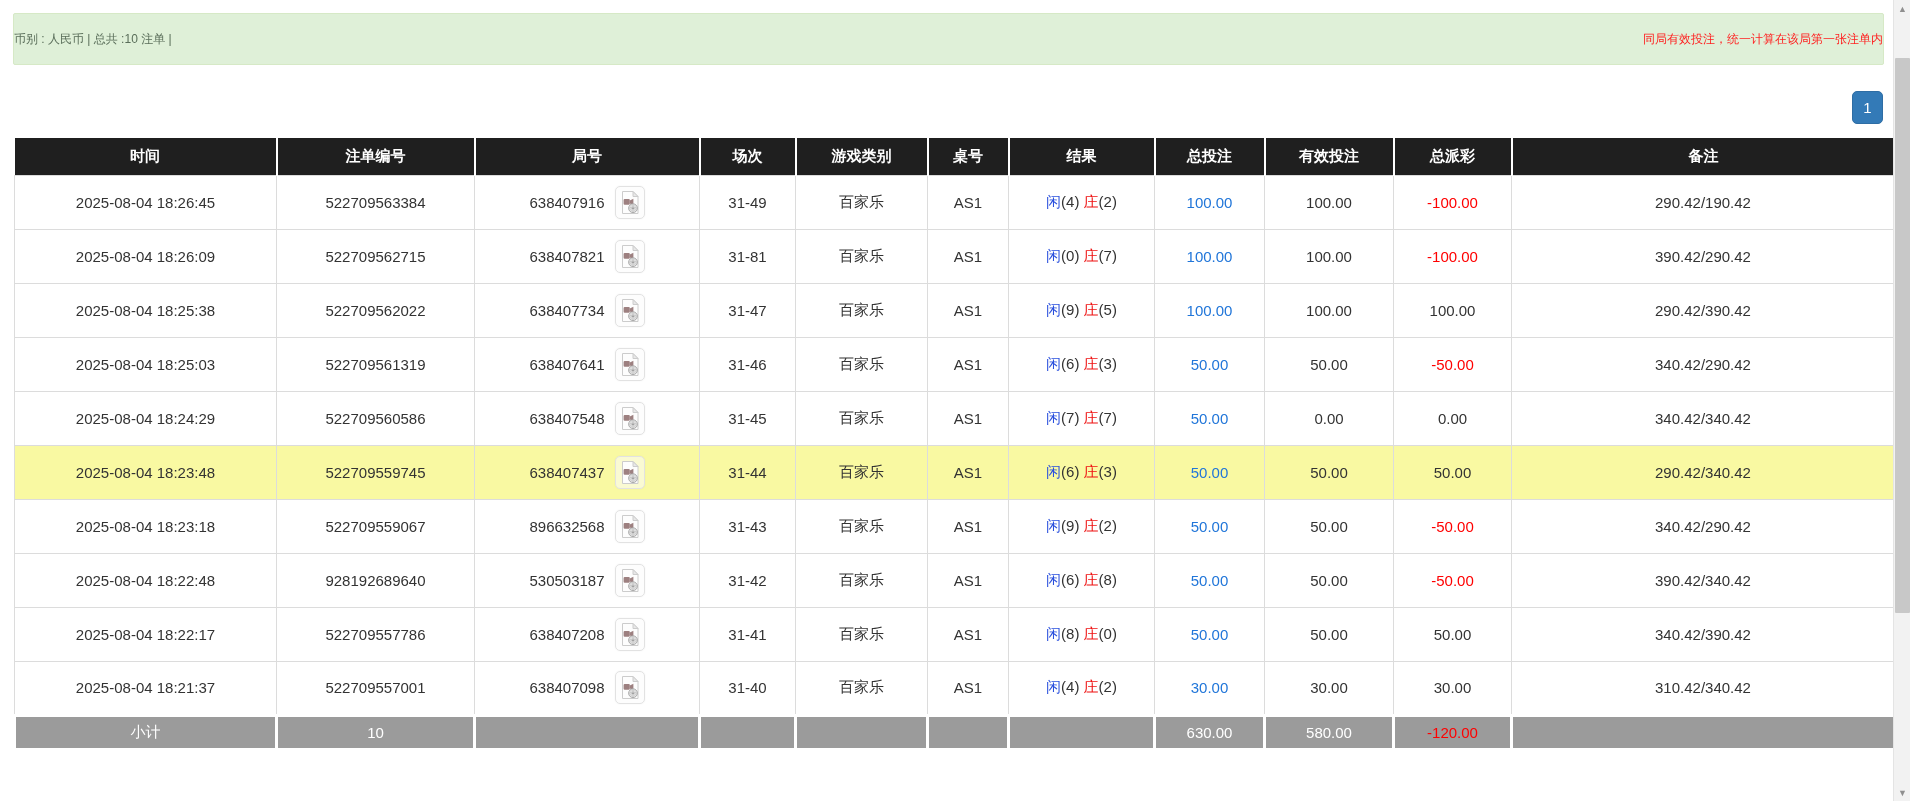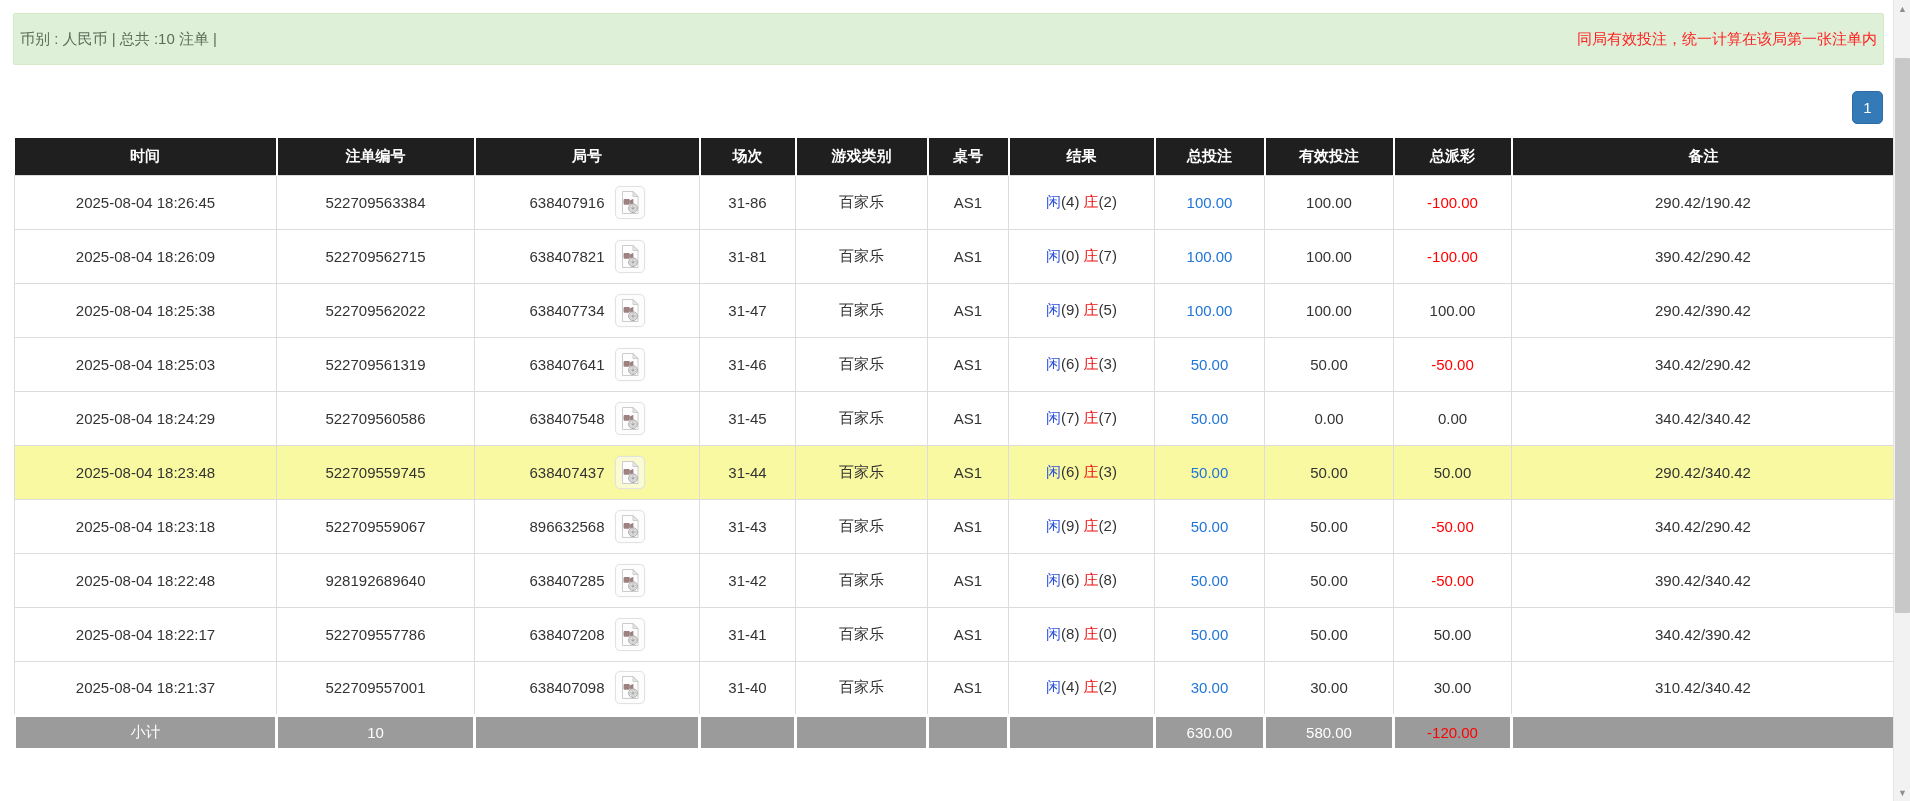--- a/index.html
+++ b/index.html
@@ -11,22 +11,22 @@
     position:relative;
   }
   
   .banner {
     margin:13px 26px 0 13px;
     height:52px;
     background:var(--banner-bg,#dff0d8);
     border:1px solid #d6e9c6;
     border-radius:2px;
     display:flex; align-items:center; justify-content:space-between;
-    padding:0 6px;
-    font-size:15px;
+    padding:0 0;
+    font-size:12px;
   }
   .banner-left  { color:var(--banner-text,#5a6e5a); }
   .banner-right { color:var(--notice-red,#ff1f1f); }
   
   .pagination-bar { display:flex; justify-content:flex-end; margin:26px 27px 14px 0; height:33px; }
   .page-btn {
     min-width:31px; height:33px; padding:0 8px;
     background:var(--pagination-blue,#337ab7);
     color:#fff; border:1px solid #2e6da4; border-radius:5px;
     font-size:15px; font-family:inherit; cursor:pointer;
@@ -140,21 +140,21 @@
             <circle cx="13" cy="18.2" r="4.4" fill="#e2e2e2" stroke="#9a9a9a" stroke-width="0.8"></circle>
             <circle cx="13" cy="18.2" r="1" fill="#9a9a9a"></circle>
             <circle cx="13" cy="15.9" r="0.9" fill="#ffffff" stroke="#9a9a9a" stroke-width="0.5"></circle>
             <circle cx="15.2" cy="18.2" r="0.9" fill="#ffffff" stroke="#9a9a9a" stroke-width="0.5"></circle>
             <circle cx="13" cy="20.5" r="0.9" fill="#ffffff" stroke="#9a9a9a" stroke-width="0.5"></circle>
             <circle cx="10.8" cy="18.2" r="0.9" fill="#ffffff" stroke="#9a9a9a" stroke-width="0.5"></circle>
           </svg>
         </button>
       </span>
     </td>
-    <td>31-86</td>
+    <td>31-49</td>
     <td>百家乐</td>
     <td>AS1</td>
     <td><span class="res-player">闲</span><span class="res-num">(4)</span> <span class="res-banker">庄</span><span class="res-num">(2)</span></td>
     <td class="link">100.00</td>
     <td>100.00</td>
     <td class="maybe-neg neg">-100.00</td>
     <td>290.42/190.42</td>
   </tr>
 
   <tr class="data-row">
@@ -347,21 +347,21 @@
     <td>50.00</td>
     <td class="maybe-neg neg">-50.00</td>
     <td>340.42/290.42</td>
   </tr>
 
   <tr class="data-row">
     <td>2025-08-04 18:22:48</td>
     <td>928192689640</td>
     <td>
       <span class="round-wrap">
-        <span>638407285</span>
+        <span>530503187</span>
         <button class="video-btn">
           <svg width="20" height="25" viewBox="0 0 20 25" aria-hidden="true">
             <path d="M2.5 1.5 H13 L18 6.5 V23.5 H2.5 Z" fill="#fdfdfd" stroke="#cccccc" stroke-width="1"></path>
             <path d="M13 1.5 L18 6.5 H13 Z" fill="#e8e8e8" stroke="#cccccc" stroke-width="1"></path>
             <rect x="3.6" y="9" width="6.2" height="5.8" rx="1" fill="#9d8080"></rect>
             <polygon points="9.8,10.4 13.4,8.7 13.4,15.1 9.8,13.4" fill="#9d8080"></polygon>
             <circle cx="13" cy="18.2" r="4.4" fill="#e2e2e2" stroke="#9a9a9a" stroke-width="0.8"></circle>
             <circle cx="13" cy="18.2" r="1" fill="#9a9a9a"></circle>
             <circle cx="13" cy="15.9" r="0.9" fill="#ffffff" stroke="#9a9a9a" stroke-width="0.5"></circle>
             <circle cx="15.2" cy="18.2" r="0.9" fill="#ffffff" stroke="#9a9a9a" stroke-width="0.5"></circle>

